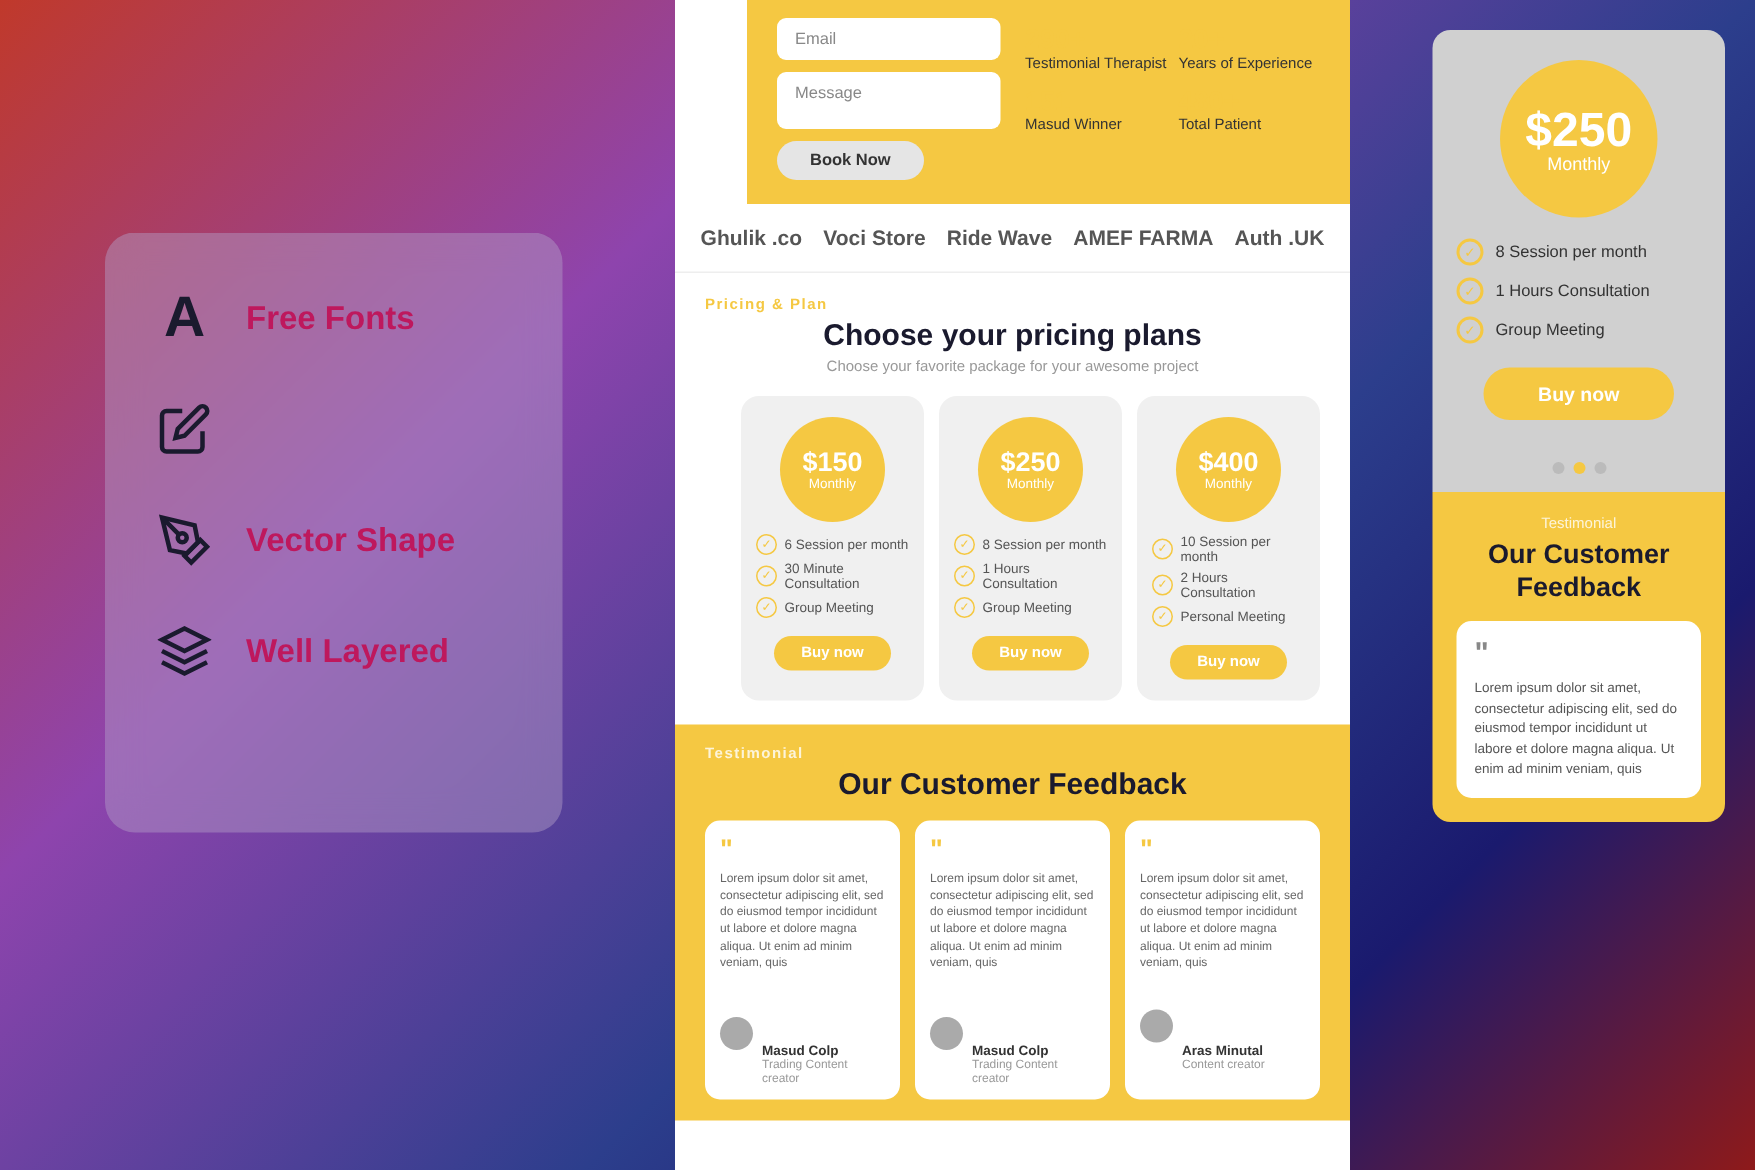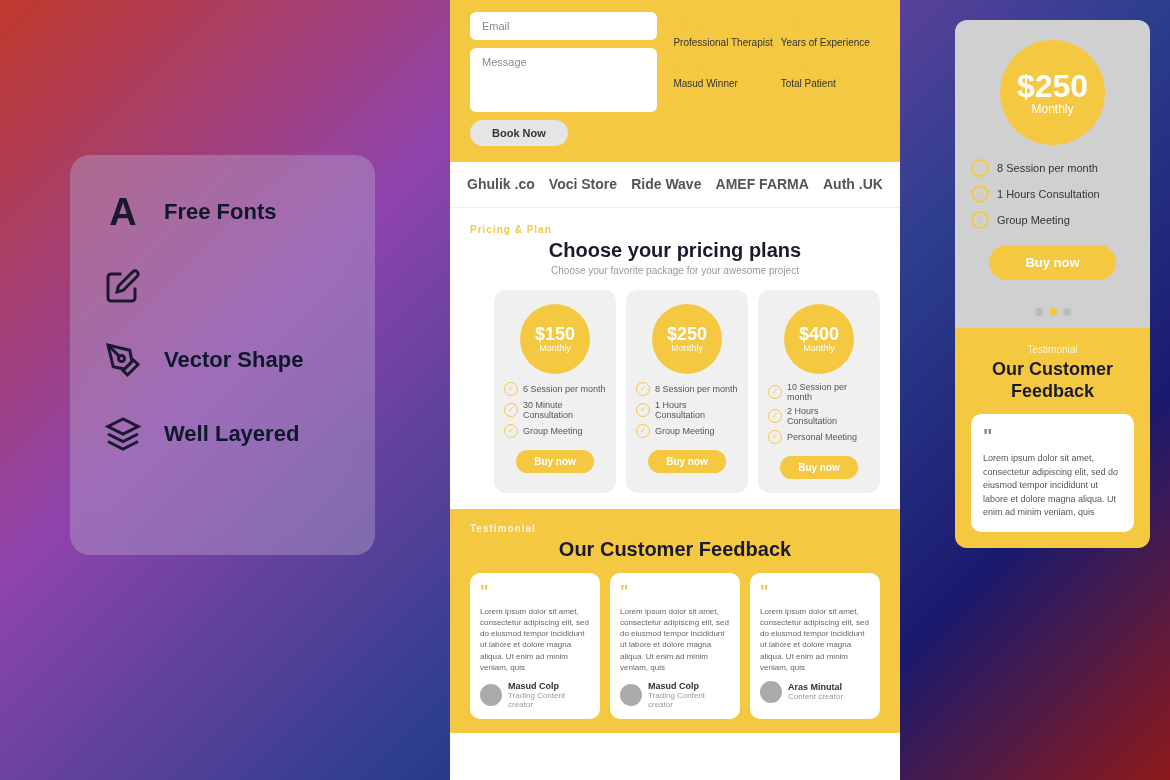--- a/index.html
+++ b/index.html
@@ -63,58 +63,59 @@
       font-size: 38px;
       font-weight: 900;
       color: #1a1a2e;
       font-style: normal;
       line-height: 1;
     }
 
     .feature-label {
       font-size: 22px;
       font-weight: 600;
-      color: #0f172a;
+      color: #be185d;
     }
 
     
     .center-panel {
       position: absolute;
       left: 450px;
       top: 0;
       width: 450px;
       height: 780px;
       background: #fff;
       z-index: 5;
       overflow: hidden;
     }
 
     
     .top-section {
       background: #f5c842;
       padding: 12px 20px 16px;
       display: flex;
       gap: 16px;
+      margin-left: 48px;
     }
 
     .form-side {
       flex: 1;
     }
 
     .form-field {
       background: #fff;
       border-radius: 6px;
       padding: 8px 12px;
       margin-bottom: 8px;
       font-size: 11px;
       color: #888;
     }
 
     .form-field.message {
-      height: 64px;
+      height: 38px;
     }
 
     .book-btn {
       background: #e5e5e5;
       border: none;
       border-radius: 20px;
       padding: 7px 22px;
       font-size: 11px;
       font-weight: 600;
       cursor: pointer;
@@ -307,20 +308,21 @@
       height: 22px;
       border-radius: 50%;
       background: #ccc;
       flex-shrink: 0;
     }
 
     .reviewer-name {
       font-size: 9px;
       font-weight: 600;
       color: #333;
+      margin-top: 40px;
     }
 
     .reviewer-role {
       font-size: 8px;
       color: #999;
     }
 
     
     .right-panel {
       position: absolute;
@@ -509,21 +511,21 @@
 
   <div class="top-section">
     <div class="form-side">
       <div class="form-field">Email</div>
       <div class="form-field message">Message</div>
       <button class="book-btn">Book Now</button>
     </div>
     <div class="stats-side">
       <div class="stat-item">
         <div class="stat-num" style="color:#f5c842">290+</div>
-        <div class="stat-label">Professional Therapist</div>
+        <div class="stat-label">Testimonial Therapist</div>
       </div>
       <div class="stat-item">
         <div class="stat-num" style="color:#f5c842">20+</div>
         <div class="stat-label">Years of Experience</div>
       </div>
       <div class="stat-item">
         <div class="stat-num" style="color:#f5c842">151</div>
         <div class="stat-label">Masud Winner</div>
       </div>
       <div class="stat-item">

